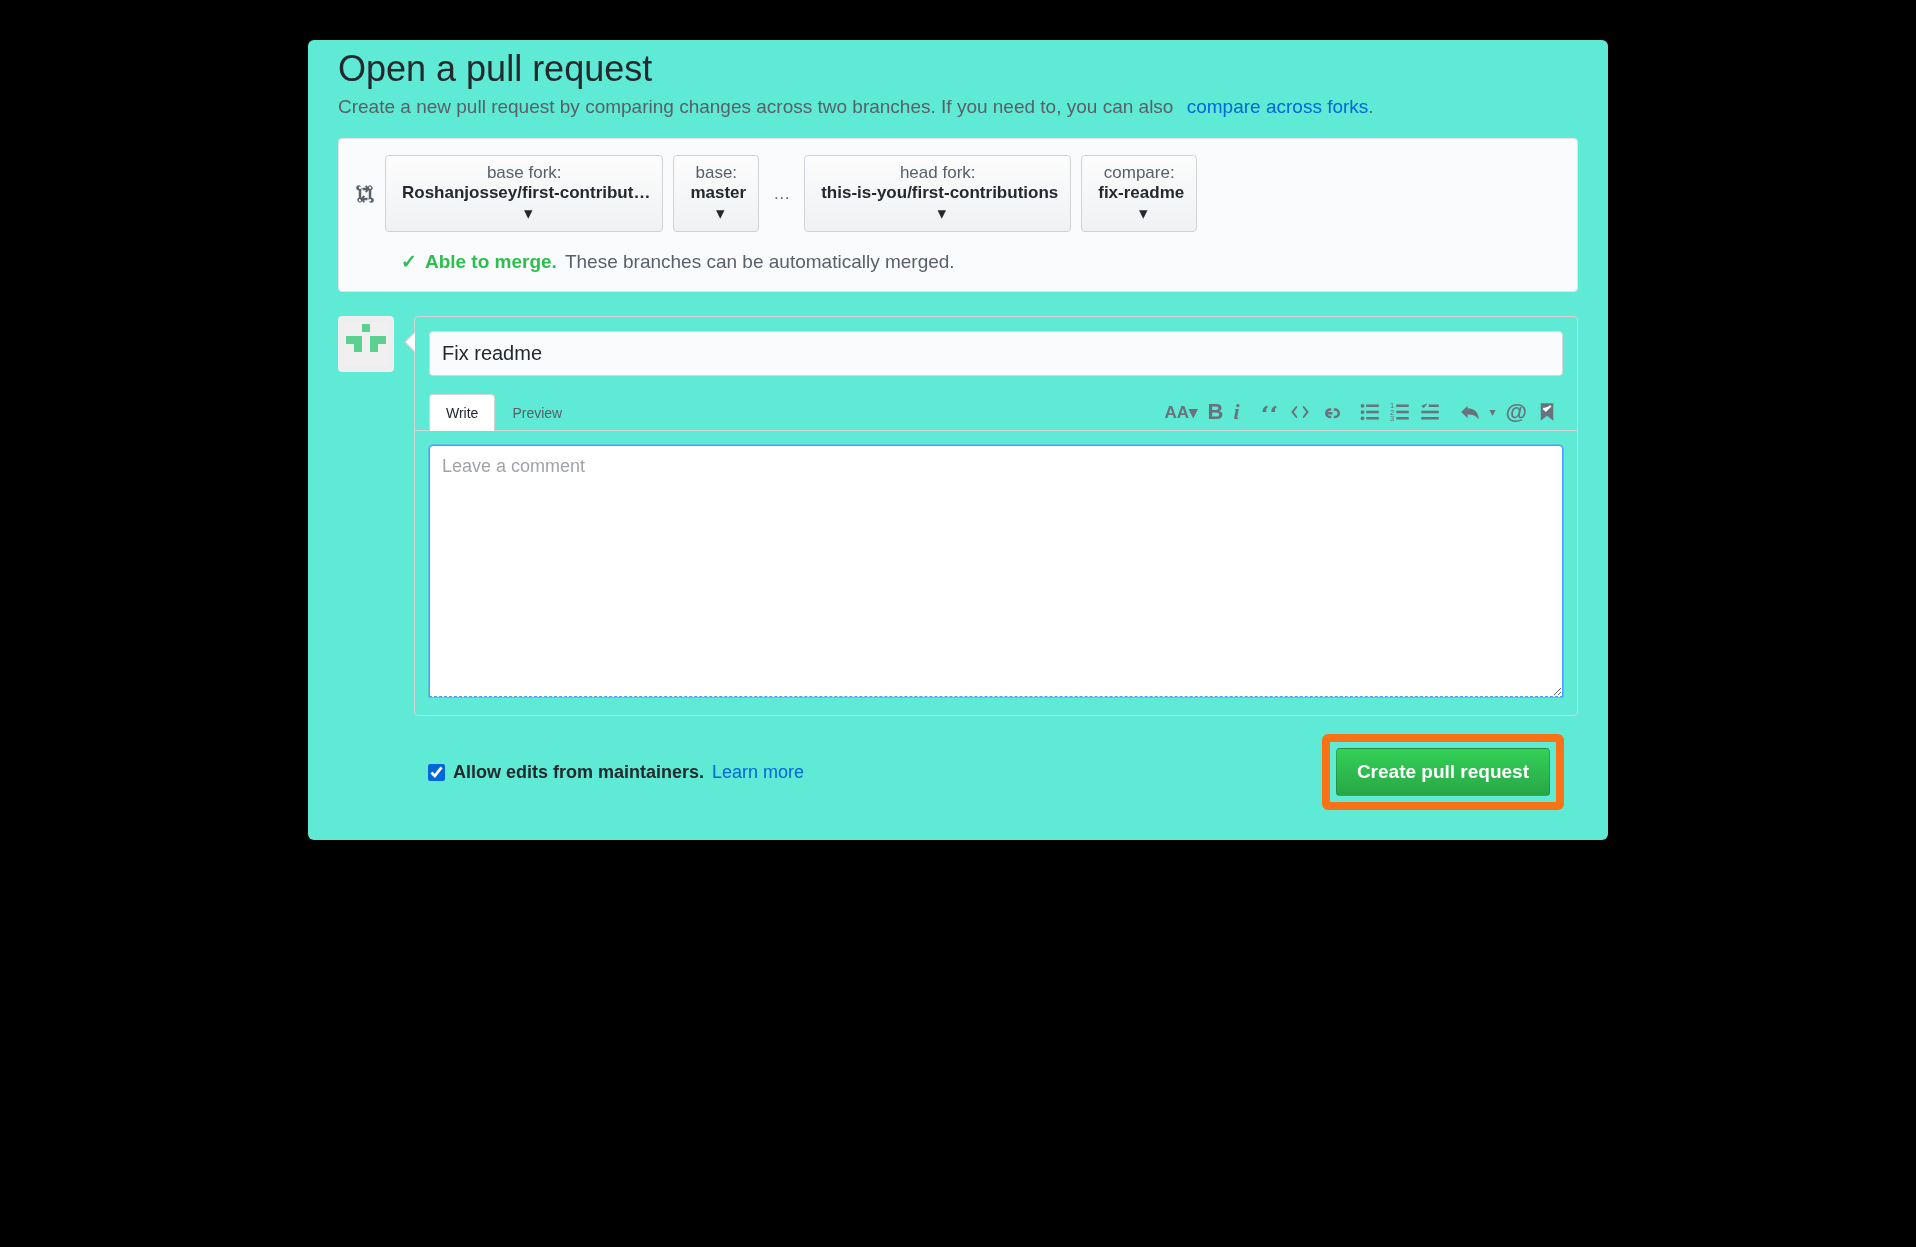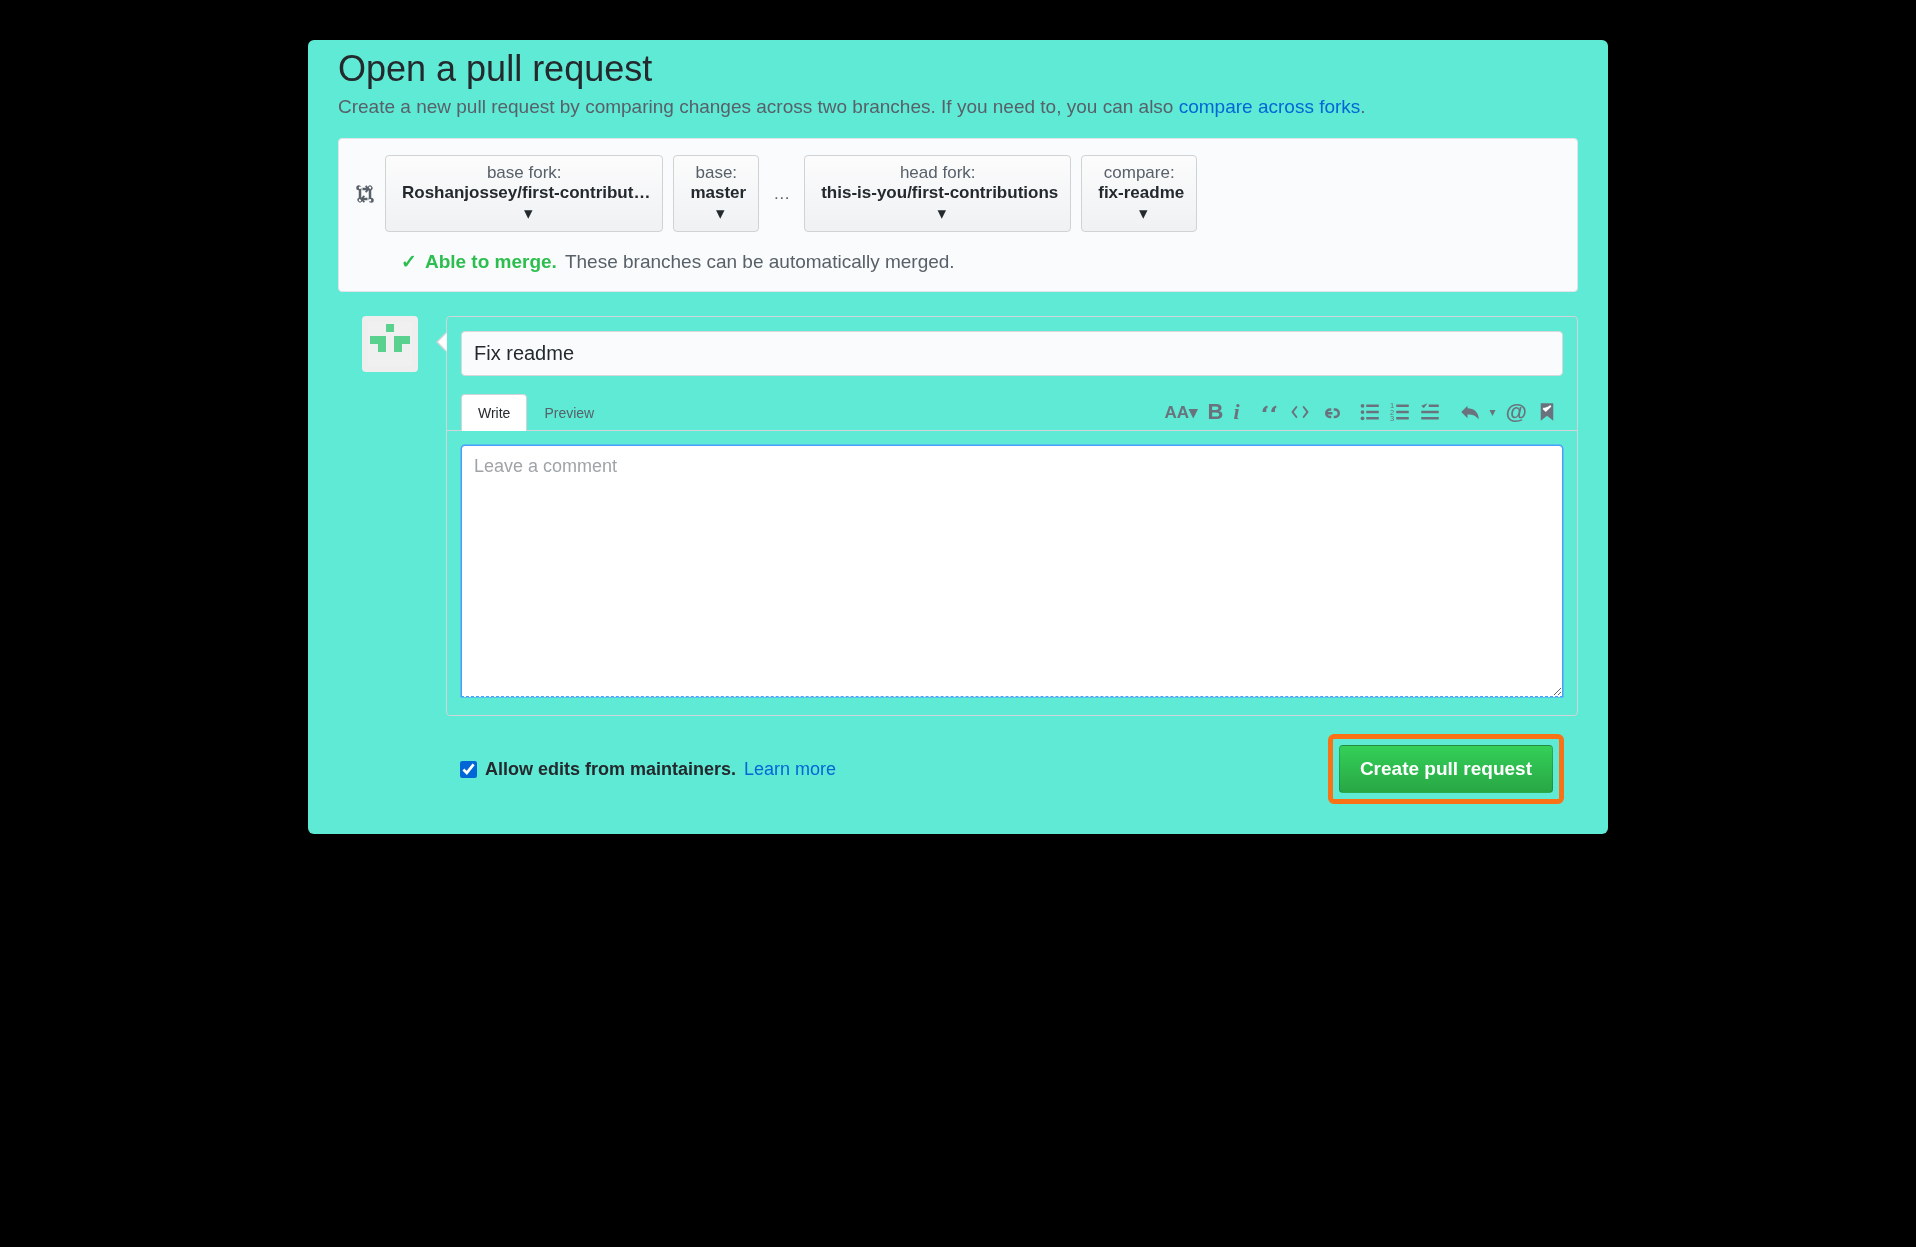--- a/index.html
+++ b/index.html
@@ -25,21 +25,21 @@
 .header h1 {
   font-size: 36px;
   font-weight: 400;
   color: #24292e;
   margin-bottom: 6px;
 }
 .subtitle {
   font-size: 19px;
   color: #586069;
 }
-.subtitle a { color: #0366d6; text-decoration: none; }
+.subtitle a { color: #0366d6; text-decoration: none; margin-left: 8px; }
 
 .compare-box {
   margin: 0 30px;
   background: #fafbfc;
   border: 1px solid #e1e4e8;
   border-radius: 4px;
   padding: 16px 16px 18px 16px;
 }
 .compare-row {
   display: flex;
@@ -75,22 +75,21 @@
   align-items: center;
   gap: 8px;
   padding-left: 46px;
 }
 .merge-status .check { color: #2cbe4e; font-weight: bold; }
 .merge-status .able { color: #2cbe4e; font-weight: 600; }
 
 .pr-body {
   display: flex;
   padding: 24px 30px 0 30px;
-  gap: 28px;
-  margin-left: 24px;
+  gap: 20px;
 }
 .avatar {
   width: 56px; height: 56px;
   background: #eee;
   border-radius: 4px;
   display:flex;align-items:center;justify-content:center;
   padding:6px;
 }
 .avatar svg { width:100%; height:100%; }
 
@@ -203,21 +202,21 @@
   align-items: center;
   gap: 8px;
   font-size: 18px;
   color: #24292e;
   font-weight: 600;
 }
 .allow-edits input { width: 17px; height: 17px; accent-color:#0366d6; }
 .allow-edits a { color: #0366d6; font-weight: 400; text-decoration:none; }
 .create-btn-wrap {
   margin-left: auto;
-  border: 5px solid #f97316;
+  border: 8px solid #f97316;
   border-radius: 6px;
   padding: 6px;
 }
 .create-btn {
   background: linear-gradient(#34d058,#28a745);
   color: #fff;
   border: 1px solid rgba(27,31,35,.2);
   border-radius: 4px;
   padding: 12px 20px;
   font-size: 19px;

